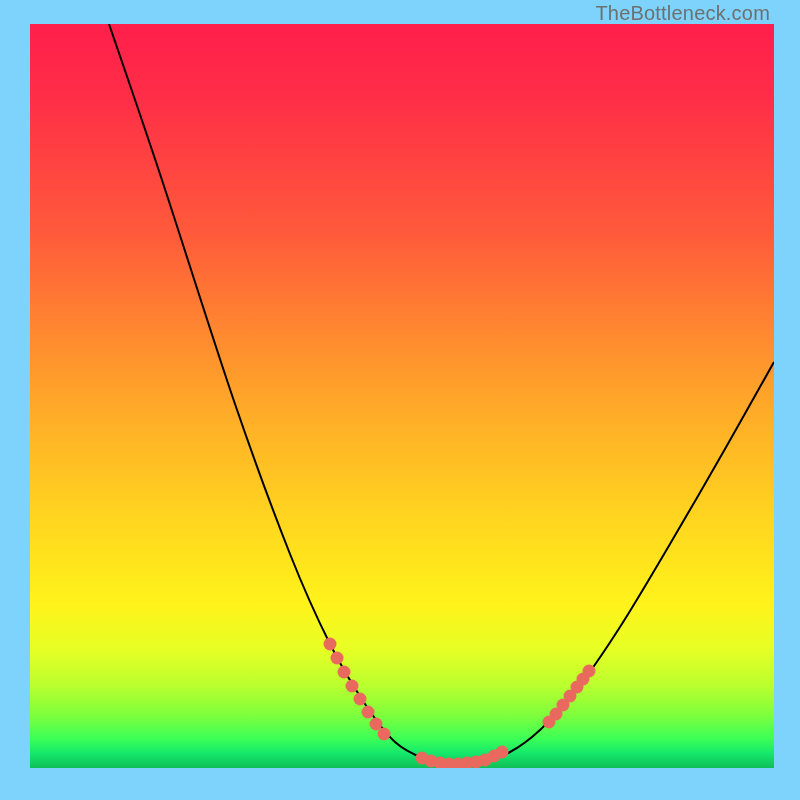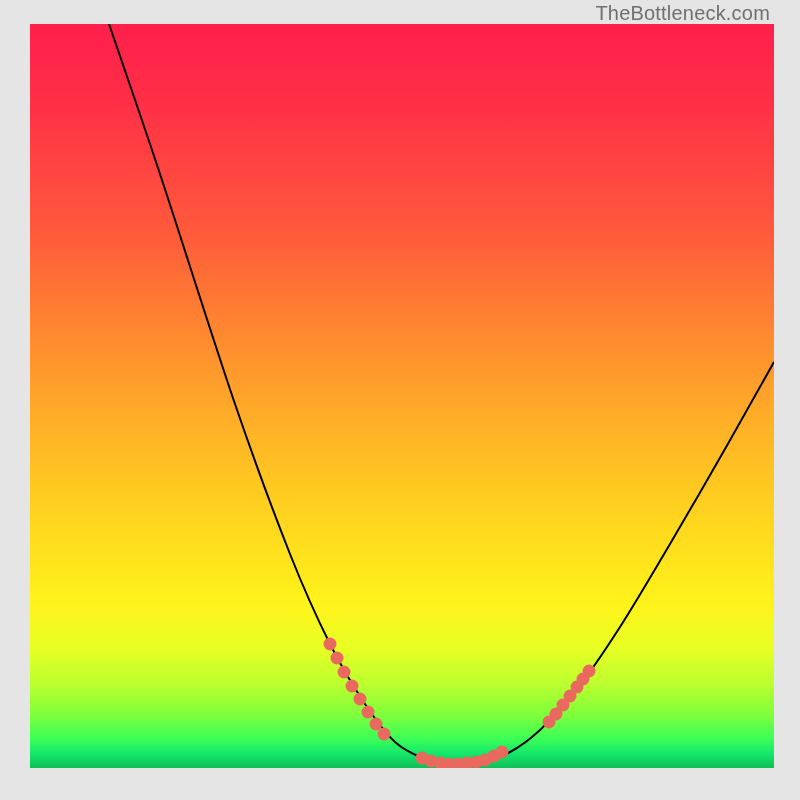--- a/index.html
+++ b/index.html
@@ -10,21 +10,21 @@
     background: #000;
     overflow: hidden;
     font-family: Arial, Helvetica, sans-serif;
   }
   .frame {
     position: absolute;
     top: 0;
     left: 0;
     width: 800px;
     height: 800px;
-    background: #e5e5e5;
+    background: #7dd3fc;
   }
   .plot-area {
     position: absolute;
     left: 30px;
     top: 24px;
     width: 744px;
     height: 744px;
     
     background: linear-gradient(
       to bottom,

